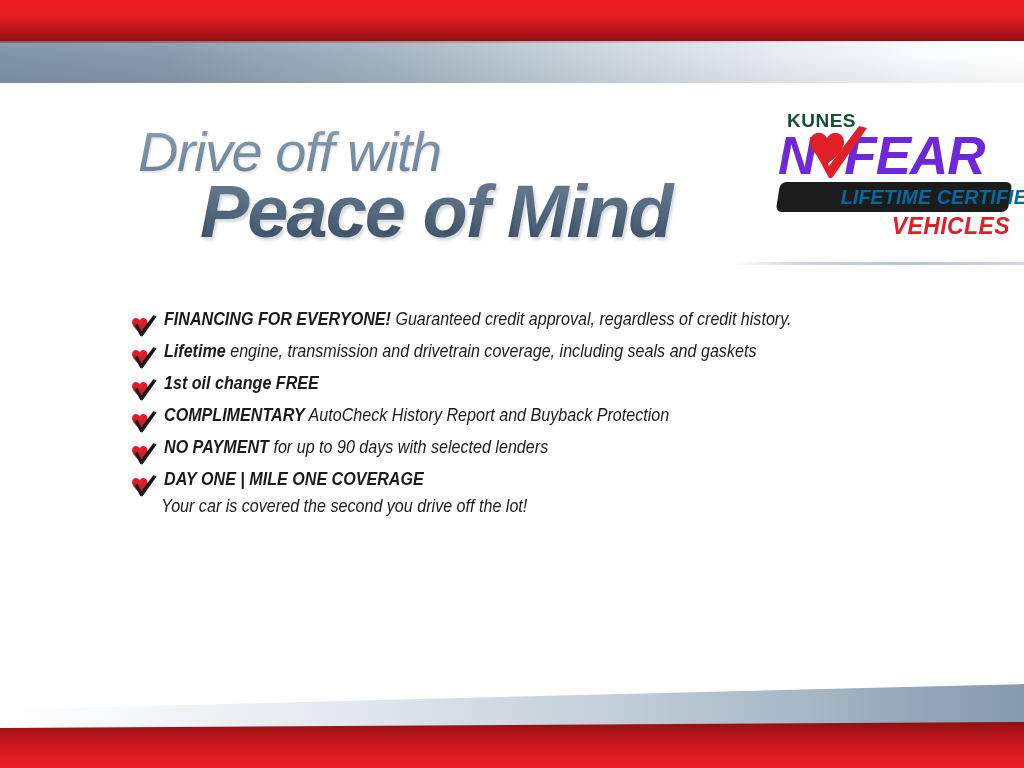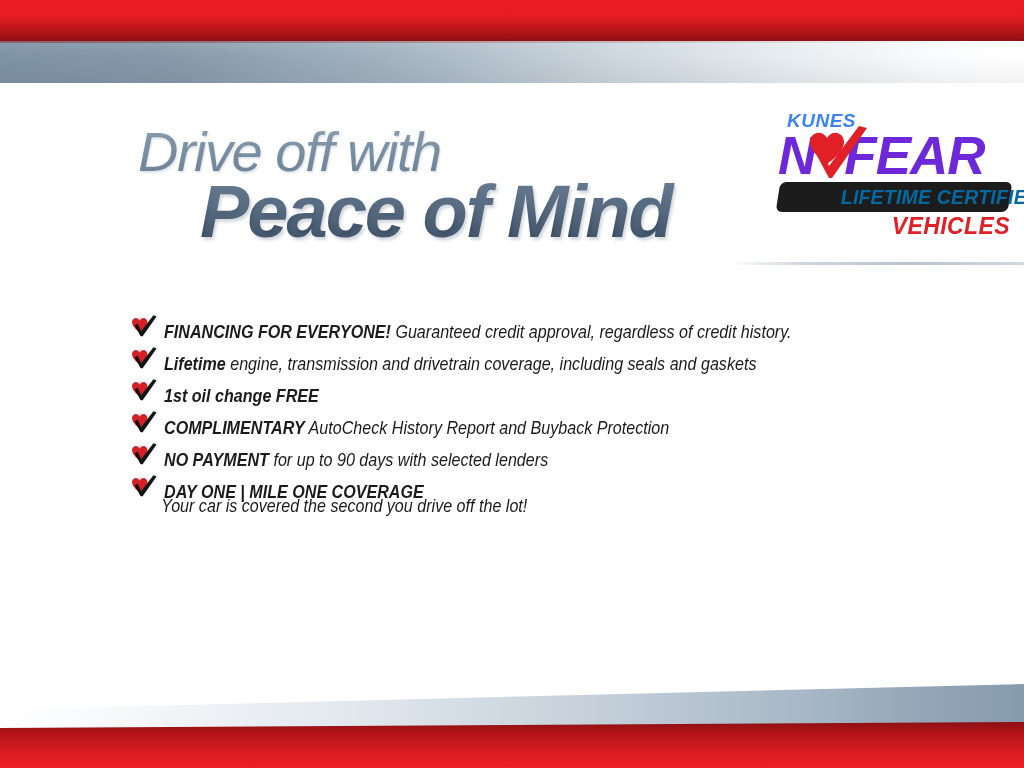--- a/index.html
+++ b/index.html
@@ -120,24 +120,23 @@
     top: 110px;
     width: 236px;
     height: 136px;
   }
   .logo-kunes {
     position: absolute;
     left: 9px;
     top: 0px;
     font-family: "Liberation Sans", sans-serif;
     font-weight: bold;
-    font-style: italic;
     font-size: 19px;
     letter-spacing: 0.5px;
-    color: #3b82f6;
+    color: #14532d;
   }
   .logo-nofear {
     position: absolute;
     left: 0px;
     top: 19px;
     font-family: "Liberation Sans", sans-serif;
     font-weight: bold;
     font-style: italic;
     font-size: 53px;
     letter-spacing: -1px;
@@ -199,21 +198,21 @@
     position: absolute;
     left: 130px;
     top: 310px;
     width: 820px;
   }
   .feature-row {
     position: relative;
     height: 32px;
     padding-left: 34px;
     display: flex;
-    align-items: flex-end;
+    align-items: flex-start;
   }
   .feature-icon {
     position: absolute;
     left: 0;
     top: 5px;
     width: 27px;
     height: 22px;
   }
   .feature-text {
     font-family: "Liberation Sans", sans-serif;

